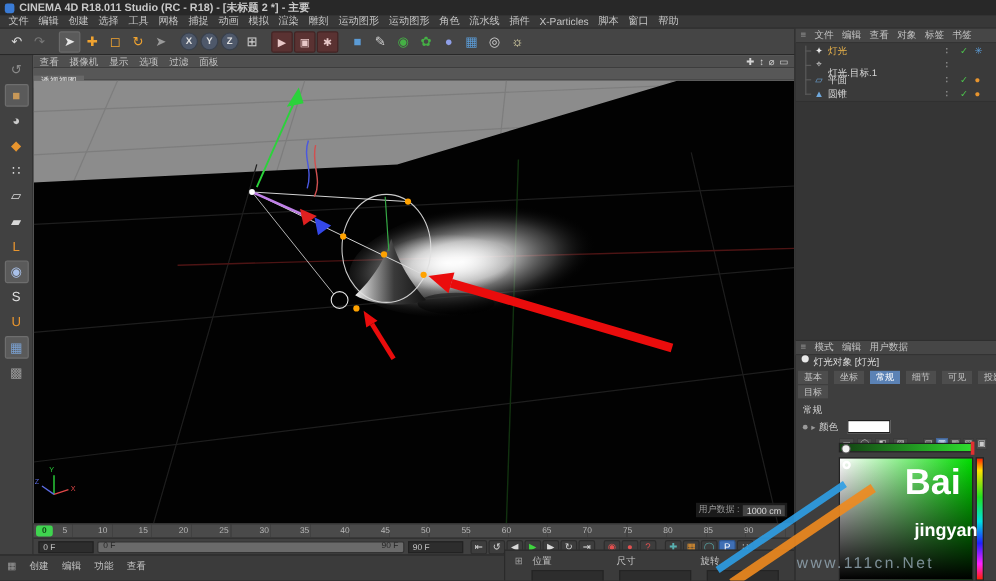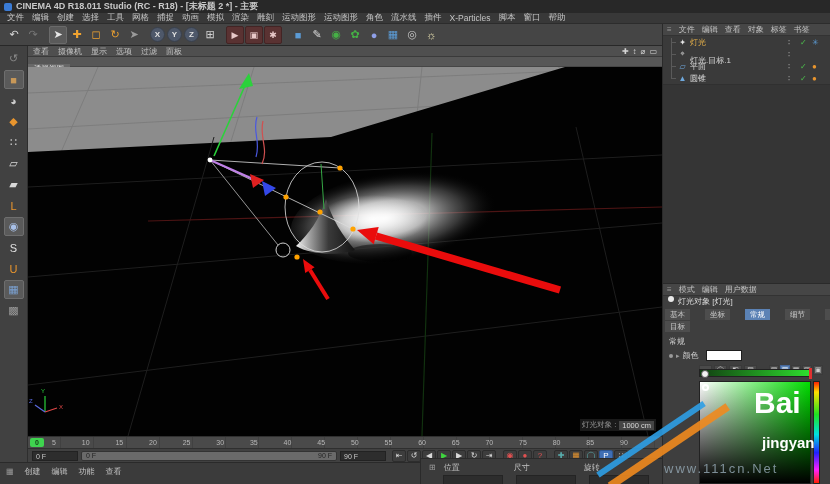--- a/index.html
+++ b/index.html
@@ -70,21 +70,21 @@
   .om-row::before{content:"";position:absolute;left:8px;top:6px;width:5px;border-top:1px solid #5a5a5a;}
   .om-icon{width:11px;font-size:8px;text-align:center;flex:0 0 auto;}
   .om-label{margin-left:2px;flex:1 1 auto;white-space:nowrap;overflow:hidden;}
   .om-dots{width:12px;color:#8a8a8a;font-weight:bold;font-size:8px;flex:0 0 auto;}
   .om-check{width:12px;color:#4cc04c;font-size:8px;flex:0 0 auto;}
   .om-tag{width:18px;font-size:8px;flex:0 0 auto;}
   .om-empty{height:198px;background:#353535;border-top:1px solid #303030;}
   .am-menu{border-top:1px solid #2a2a2a;}
   .am-title{height:12px;display:flex;align-items:flex-start;gap:4px;padding-left:5px;font-size:8px;color:#ddd;}
   .obj-dot{width:6px;height:6px;border-radius:50%;background:#e8e8e8;flex:0 0 auto;}
-  .am-tabs{display:flex;padding-left:2px;gap:15px;height:11px;margin-top:1px;}
+  .am-tabs{display:flex;padding-left:2px;gap:5px;height:11px;margin-top:1px;}
   .am-tab{font-size:7.5px;color:#c8c8c8;background:#4d4d4d;padding:0 5px;line-height:11px;white-space:nowrap;}
   .am-tab.active{background:#5b82b5;color:#fff;}
   .am-section{font-size:8px;color:#d0d0d0;padding-left:6px;height:11px;margin-top:4px;}
   .am-prop{display:flex;align-items:center;gap:3px;padding-left:6px;height:13px;margin-top:2px;}
   .prop-dot{width:4px;height:4px;border-radius:50%;background:#9a9a9a;flex:0 0 auto;}
   .prop-label{font-size:8px;color:#ccc;}
   .prop-caret{font-size:7px;color:#999;}
   .swatch{width:34px;height:9px;background:#fff;border:1px solid #1e1e1e;margin-left:4px;}
   .picker-row{display:flex;align-items:center;padding-left:36px;height:11px;margin-top:2px;}
   .pk{width:13px;height:10px;background:#4a4a4a;border:1px solid #3a3a3a;box-sizing:border-box;font-size:7px;display:flex;align-items:center;justify-content:center;color:#ccc;margin-right:2px;}
@@ -290,21 +290,21 @@
           <line x1="17" y1="345" x2="17" y2="329" stroke="#2bd23b"></line>
           <line x1="17" y1="345" x2="29" y2="341" stroke="#e04848"></line>
           <line x1="17" y1="345" x2="7" y2="338" stroke="#5b6be0"></line>
           <text x="13" y="326" fill="#2bd23b" stroke="none">Y</text>
           <text x="31" y="342" fill="#e04848" stroke="none">X</text>
           <text x="1" y="336" fill="#5b6be0" stroke="none">Z</text>
         </g>
       </svg>
 
       <div class="grid-chip">
-        <span>灯光对象 :</span>
+        <span>用户数据 :</span>
         <span class="chip-val">1000 cm</span>
       </div>
     </div>
   </div>
 
   <div class="timeline">
     <span class="playhead">0</span>
     <div class="ticks">
         <span class="tick">5</span>
         <span class="tick">10</span>

